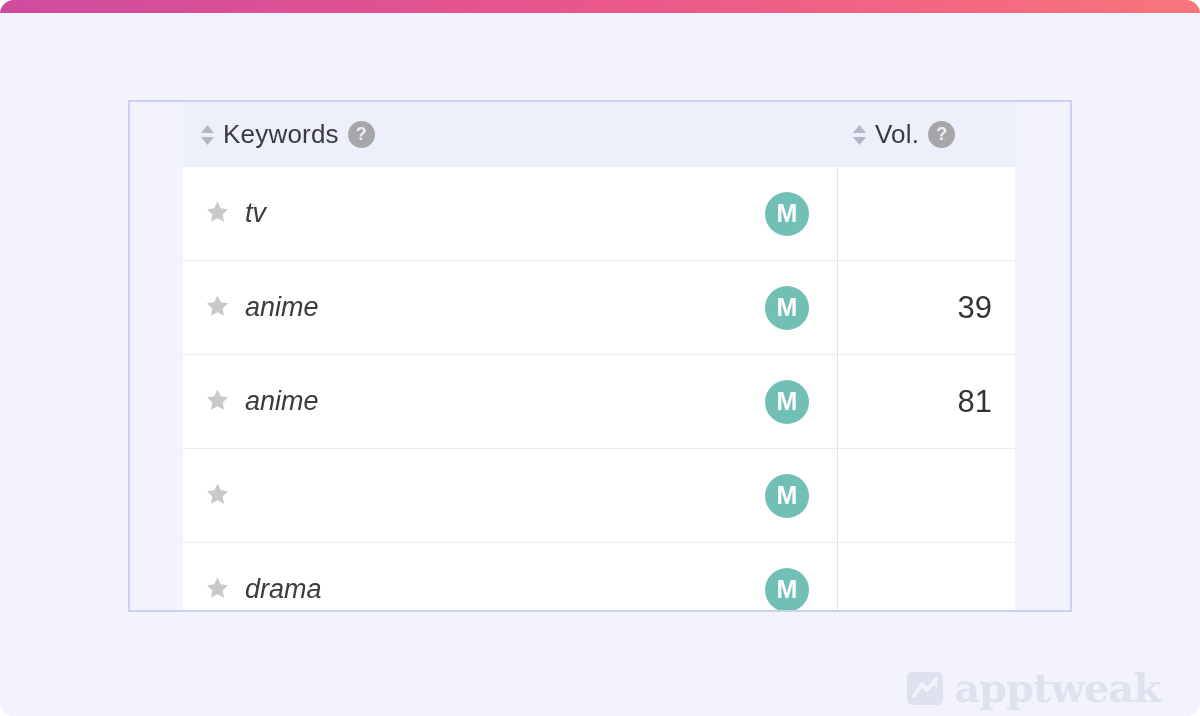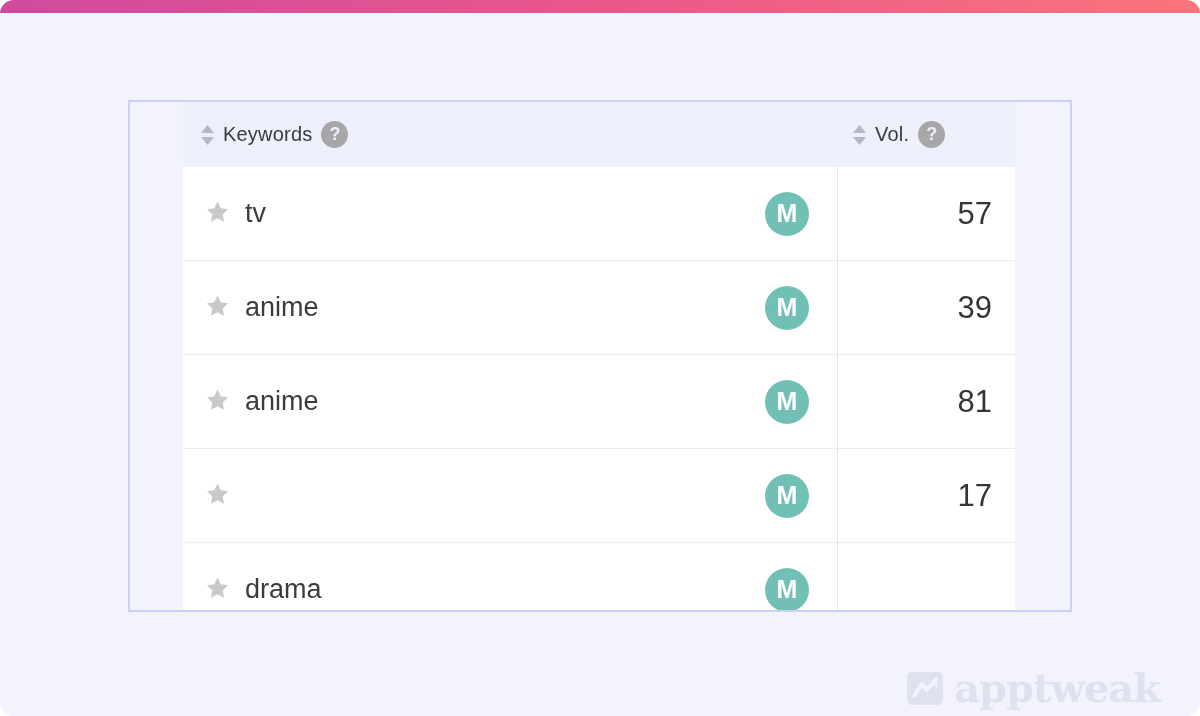--- a/index.html
+++ b/index.html
@@ -41,41 +41,41 @@
     background:#edeffa;
     display:flex;align-items:center;
     box-sizing:border-box;
   }
   .th-keywords{width:654px;padding-left:17px;}
   .th-gap{width:1px;background:#f2f3fd;}
   .th-vol{width:177px;padding-left:14px;}
   .sort-icon{display:inline-flex;flex-direction:column;align-items:center;}
   .th-label{
     margin:0 9px 0 8px;
-    font-size:20px;color:#3b3b3d;letter-spacing:.2px;
+    font-size:26px;color:#3b3b3d;letter-spacing:.2px;
   }
   .help-icon{
     width:27px;height:27px;border-radius:50%;
     background:#a7a7a9;color:#edeffa;
     display:flex;align-items:center;justify-content:center;
     font-size:18px;font-weight:bold;
   }
   .row{
     display:flex;align-items:stretch;
     height:93px;border-bottom:1px solid #ebebeb;
     background:#ffffff;
   }
   .cell-kw{
     width:654px;box-sizing:border-box;
     display:flex;align-items:center;
     padding-left:22px;padding-right:28px;
   }
   .kw-text{
     margin-left:15px;
-    font-size:27px;color:#3c3c3e;
+    font-size:27px;color:#3c3c3e;font-style:italic;
   }
   .badge{
     margin-left:auto;
     width:44px;height:44px;border-radius:50%;
     background:#72bfb6;color:#ffffff;
     display:flex;align-items:center;justify-content:center;
     font-size:25px;font-weight:bold;
   }
   .col-divider{width:1px;background:#e4e4e7;}
   .cell-vol{
@@ -135,21 +135,20 @@
         <div class="cell-kw">
           <span>
             <svg width="25" height="24" viewBox="0 0 24 23">
               <path d="M12 1.5 l3.1 6.5 7 .9 -5.1 4.9 1.3 7 -6.3 -3.4 -6.3 3.4 1.3 -7 -5.1 -4.9 7 -.9 z" fill="#c9c9cb"></path>
             </svg>
           </span>
           <span class="kw-text">tv</span>
           <span class="badge">M</span>
         </div>
         <div class="col-divider"></div>
-        <div class="cell-vol">57</div>
       </div>
 
       <div class="row">
         <div class="cell-kw">
           <span>
             <svg width="25" height="24" viewBox="0 0 24 23">
               <path d="M12 1.5 l3.1 6.5 7 .9 -5.1 4.9 1.3 7 -6.3 -3.4 -6.3 3.4 1.3 -7 -5.1 -4.9 7 -.9 z" fill="#c9c9cb"></path>
             </svg>
           </span>
           <span class="kw-text">anime</span>
@@ -176,21 +175,20 @@
       <div class="row">
         <div class="cell-kw">
           <span>
             <svg width="25" height="24" viewBox="0 0 24 23">
               <path d="M12 1.5 l3.1 6.5 7 .9 -5.1 4.9 1.3 7 -6.3 -3.4 -6.3 3.4 1.3 -7 -5.1 -4.9 7 -.9 z" fill="#c9c9cb"></path>
             </svg>
           </span>
           <span class="badge">M</span>
         </div>
         <div class="col-divider"></div>
-        <div class="cell-vol">17</div>
       </div>
 
       <div class="row">
         <div class="cell-kw">
           <span>
             <svg width="25" height="24" viewBox="0 0 24 23">
               <path d="M12 1.5 l3.1 6.5 7 .9 -5.1 4.9 1.3 7 -6.3 -3.4 -6.3 3.4 1.3 -7 -5.1 -4.9 7 -.9 z" fill="#c9c9cb"></path>
             </svg>
           </span>
           <span class="kw-text">drama</span>

